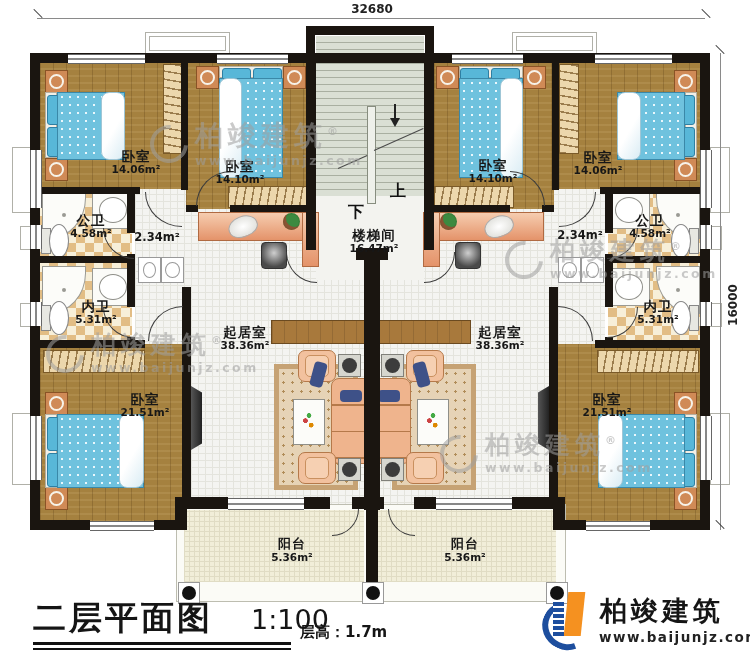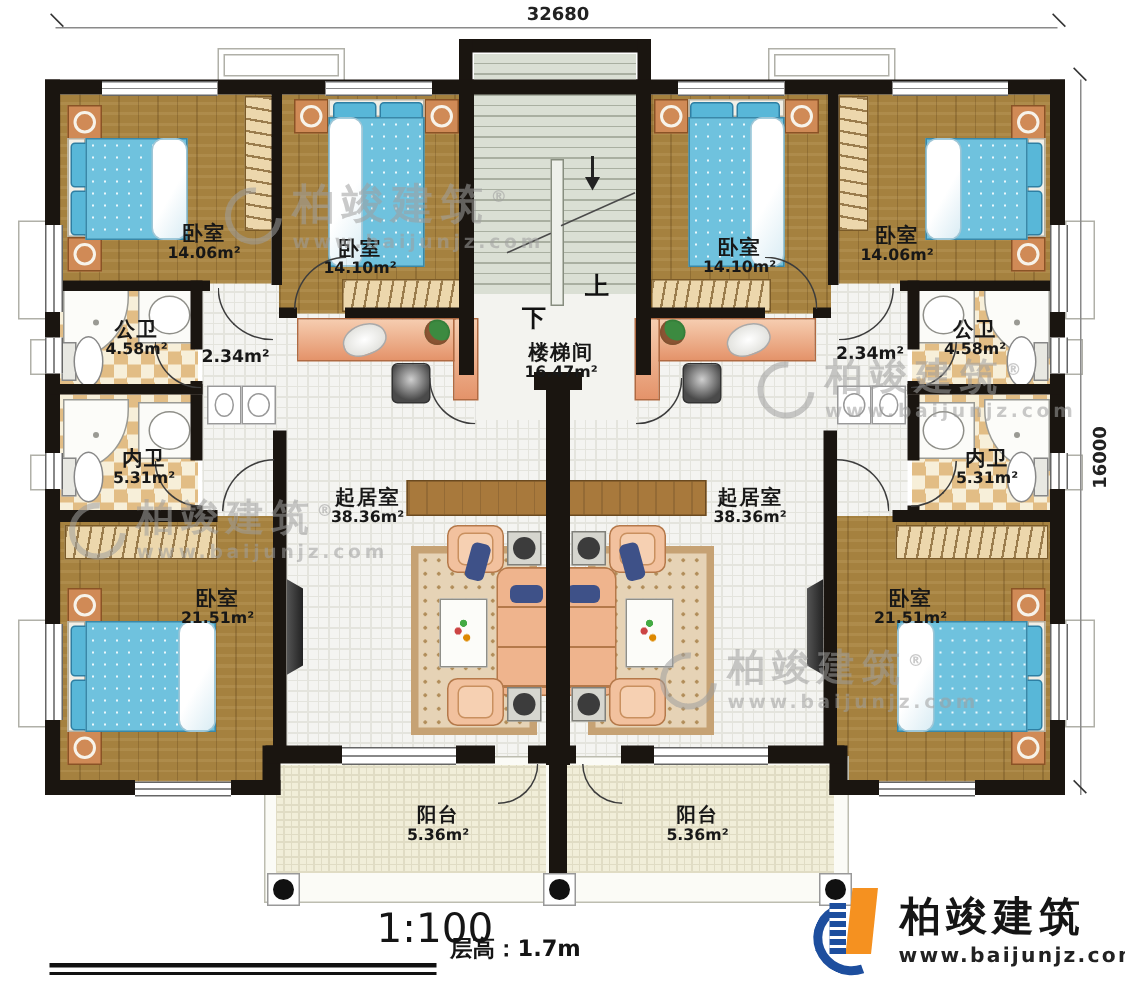--- a/index.html
+++ b/index.html
@@ -445,20 +445,21 @@
 
   <div class="dimline-h" style="left:37px;top:18px;width:668px;"></div>
   <div class="tick" style="left:32px;top:13px;"></div>
   <div class="tick" style="left:700px;top:13px;"></div>
   <div class="dimtxt" style="left:332px;top:2px;width:80px;">32680</div>
   <div class="dimline-v" style="left:720px;top:53px;height:477px;"></div>
   <div class="tick" style="left:714px;top:49px;"></div>
   <div class="tick" style="left:714px;top:524px;"></div>
   <div class="dimtxt" style="left:703px;top:298px;width:60px;transform:rotate(-90deg);">16000</div>
 
+  <div class="tt" style="left:33px;top:596px;font-size:33px;letter-spacing:3px;">二层平面图</div>
   <div class="a" style="left:33px;top:642px;width:258px;height:3px;background:#111;"></div>
   <div class="a" style="left:33px;top:648px;width:258px;height:2px;background:#111;"></div>
   <div class="tt" style="left:219px;top:604px;font-size:27px;font-weight:500;margin-left:32px;">1:100</div>
   <div class="tt" style="left:300px;top:623px;font-size:15px;">
     <span>层高：</span><span>1.7m</span>
   </div>
   <div class="a" style="left:540px;top:590px;width:54px;height:58px;">
     <div class="logo-swoosh" style="left:2px;top:12px;width:38px;height:36px;"></div>
     <div class="logo-orange" style="left:26px;top:2px;width:17px;height:44px;"></div>
     <div class="logo-blue" style="left:13px;top:12px;width:11px;height:34px;"></div>

